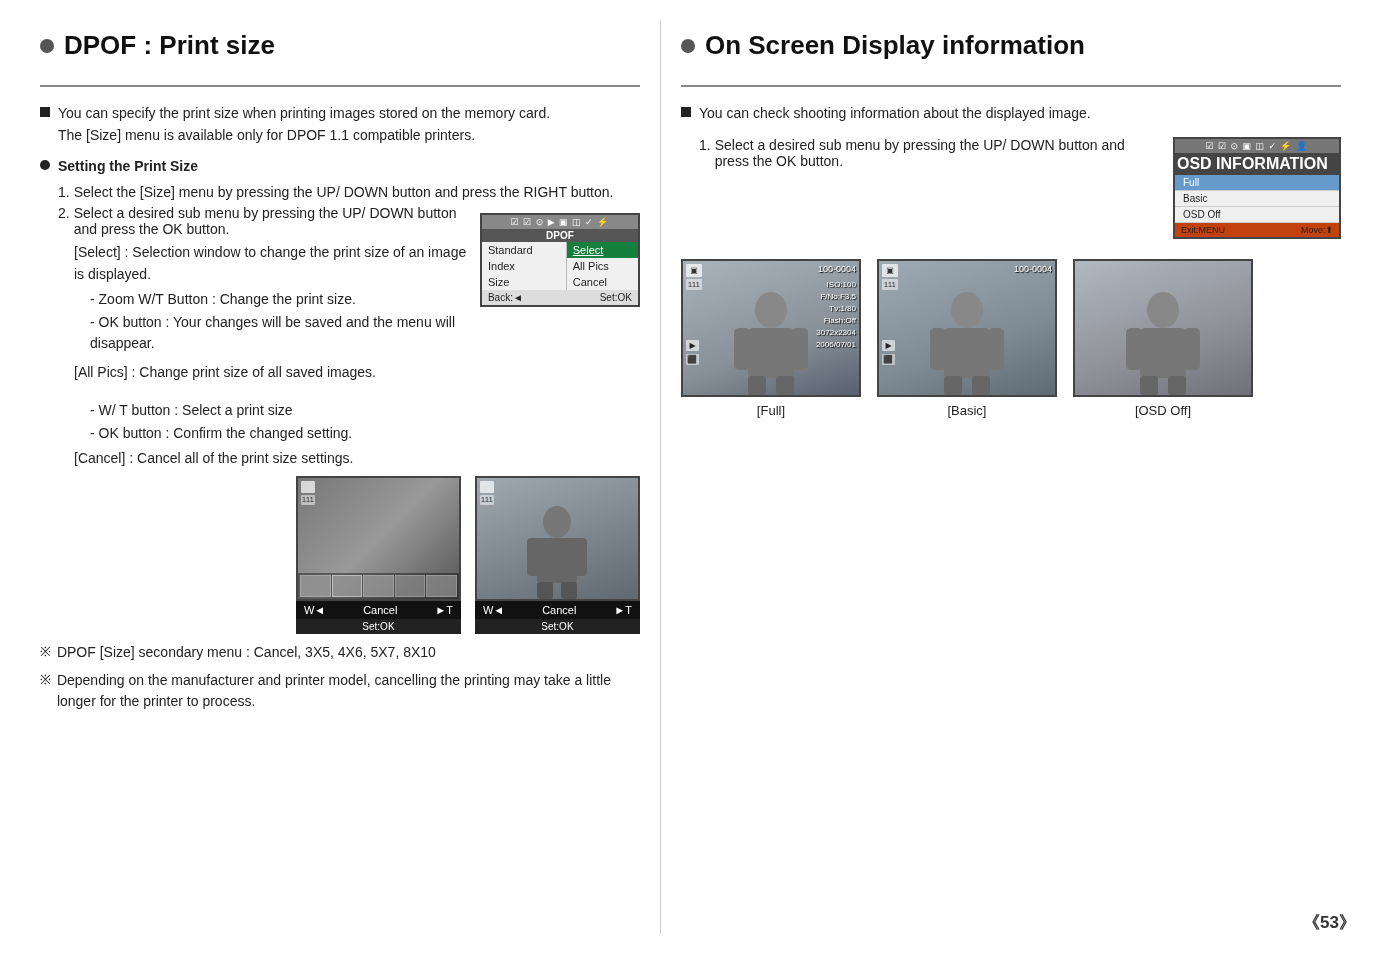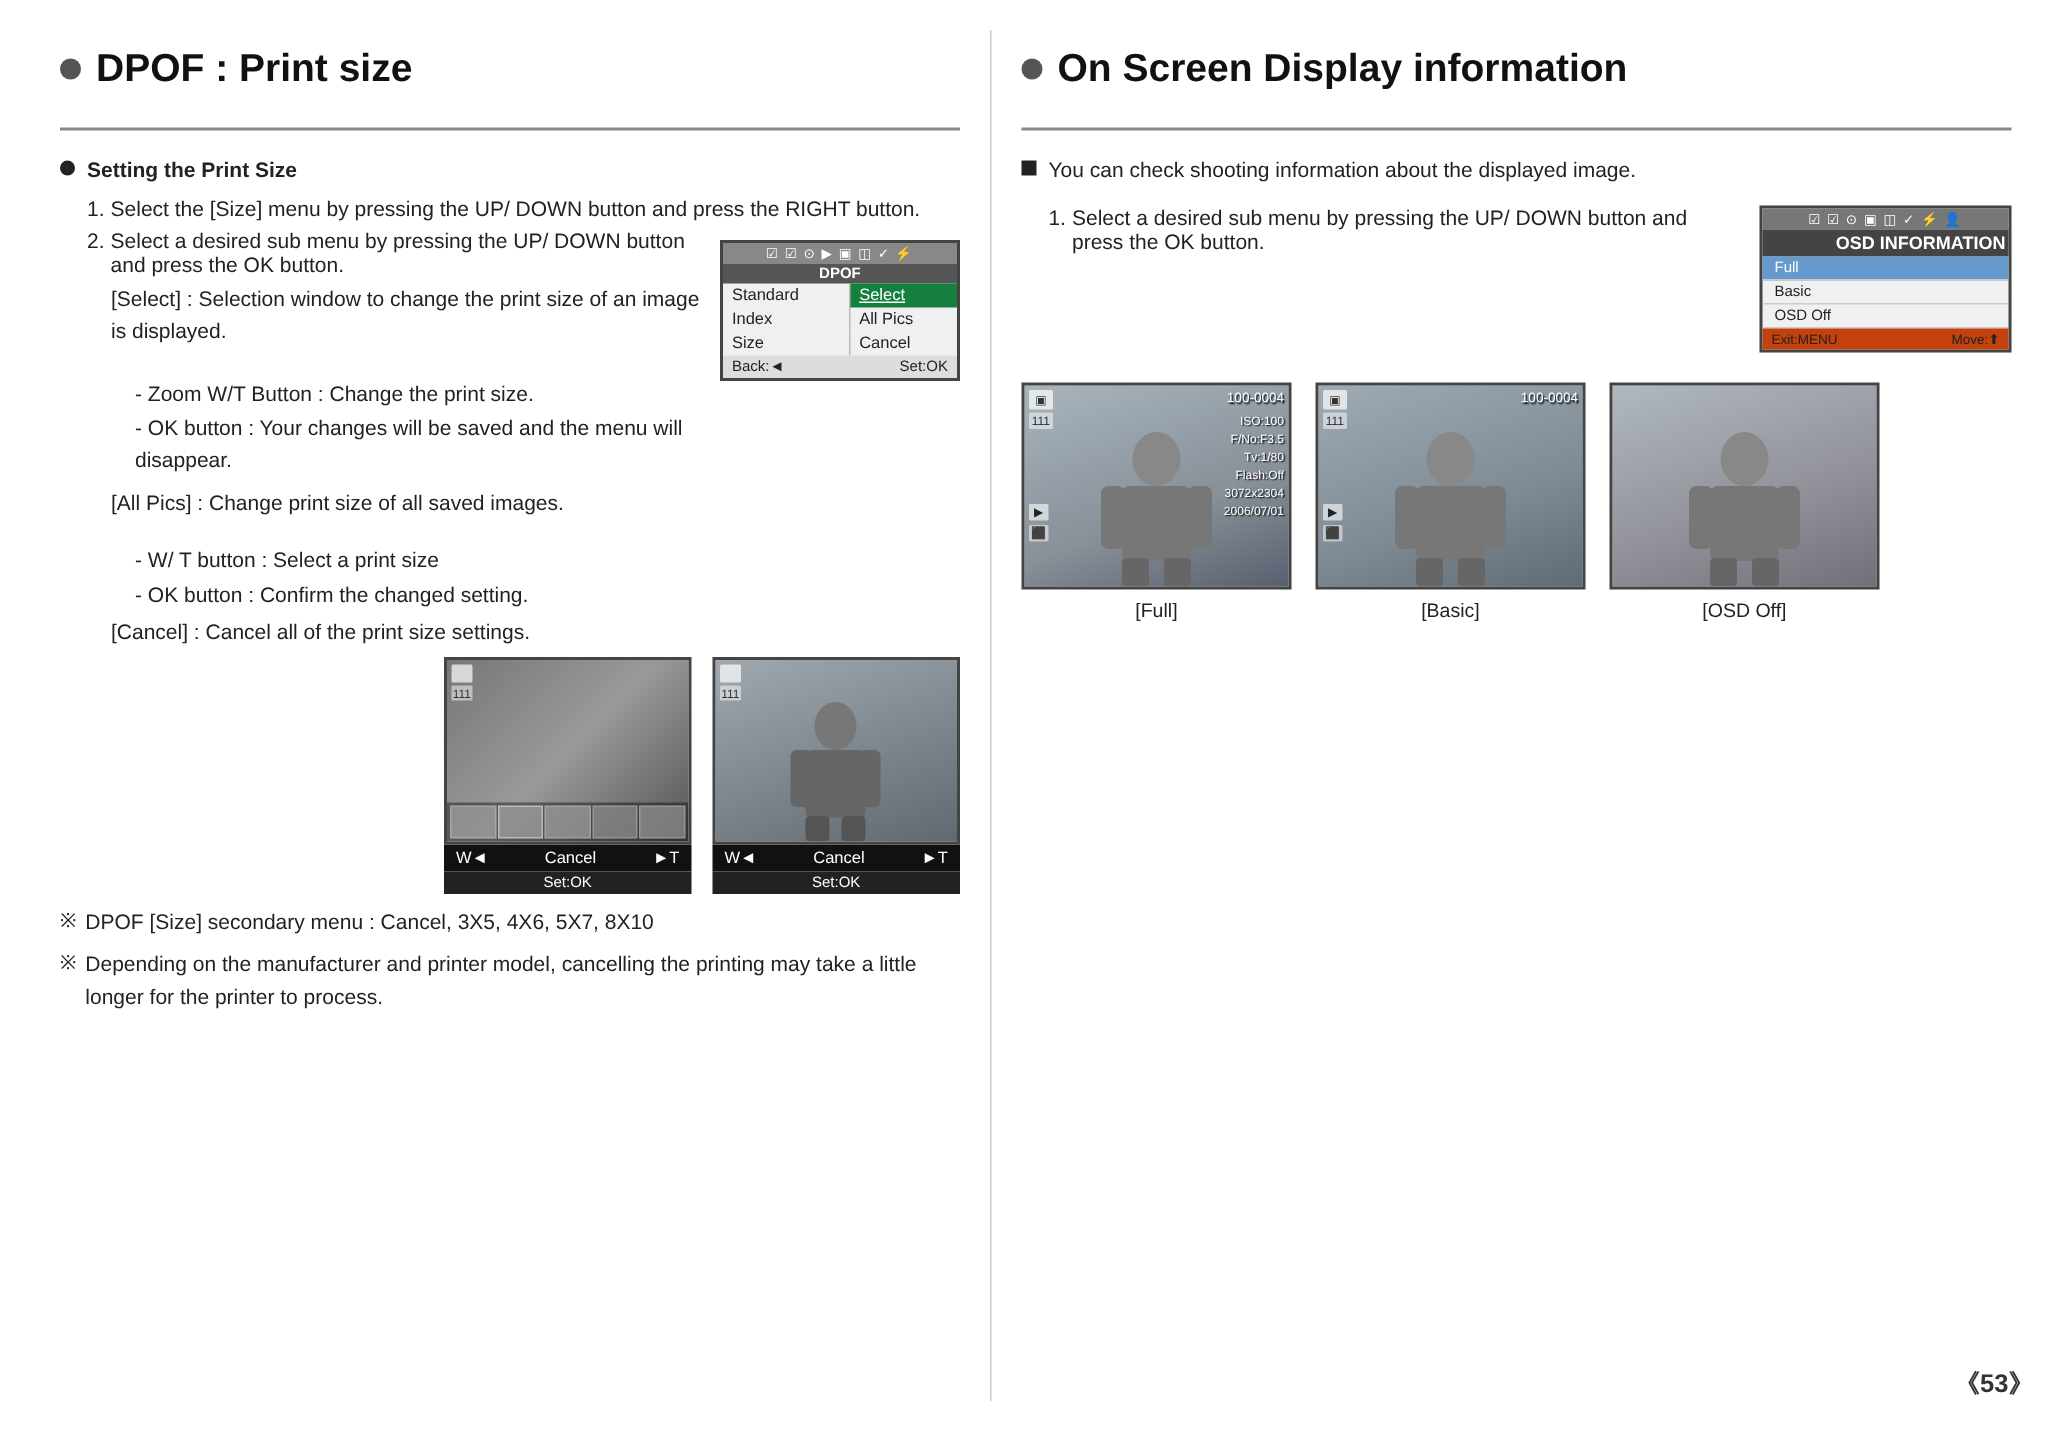--- a/index.html
+++ b/index.html
@@ -136,22 +136,22 @@
       display: flex;
       align-items: center;
       justify-content: center;
       padding: 2px 4px;
       gap: 2px;
     }
 
     .osd-title {
       background: #444;
       color: white;
-      text-align: right;
-      font-size: 12px;
+      text-align: left;
+      font-size: 16px;
       font-weight: bold;
       padding: 2px;
     }
 
     .osd-item {
       padding: 2px 8px;
       border-bottom: 1px solid #ccc;
     }
 
     .osd-item.selected {
@@ -200,40 +200,47 @@
 <body>
 
 <div class="page">
 
   <div class="left-panel">
     <div class="section-header">
       <div class="dot"></div>
       <span class="section-title">DPOF : Print size</span>
     </div>
 
+    <div style="display:flex; gap:8px; margin-bottom:10px; align-items:flex-start;">
+      <div class="bullet-square"></div>
+      <div>
+        <p>You can specify the print size when printing images stored on the memory card.</p>
+        <p>The [Size] menu is available only for DPOF 1.1 compatible printers.</p>
+      </div>
+    </div>
 
     <div style="display:flex; gap:8px; margin-bottom:6px; align-items:flex-start;">
       <div class="bullet-circle"></div>
       <div style="flex:1;">
         <p style="font-weight:bold; margin-bottom:6px;">Setting the Print Size</p>
 
         <div style="display:flex; gap:4px; margin-bottom:5px;">
           <span>1.</span>
           <span>Select the [Size] menu by pressing the UP/ DOWN button and press the RIGHT button.</span>
         </div>
 
         <div style="display:flex; gap:12px; align-items:flex-start;">
           <div style="flex:1;">
 
             <div style="display:flex; gap:4px; margin-bottom:5px;">
               <span>2.</span>
               <span>Select a desired sub menu by pressing the UP/ DOWN button and press the OK button.</span>
             </div>
 
-            <div style="padding-left:16px; margin-bottom:20px;">
+            <div style="padding-left:16px; margin-bottom:4px;">
               <p>[Select] : Selection window to change the print size of an image is displayed.</p>
             </div>
 
             <div style="padding-left:16px;">
               <div class="dash-item">
                 <span>- Zoom W/T Button : Change the print size.</span>
               </div>
               <div class="dash-item">
                 <span>- OK button : Your changes will be saved and the menu will disappear.</span>
               </div>

